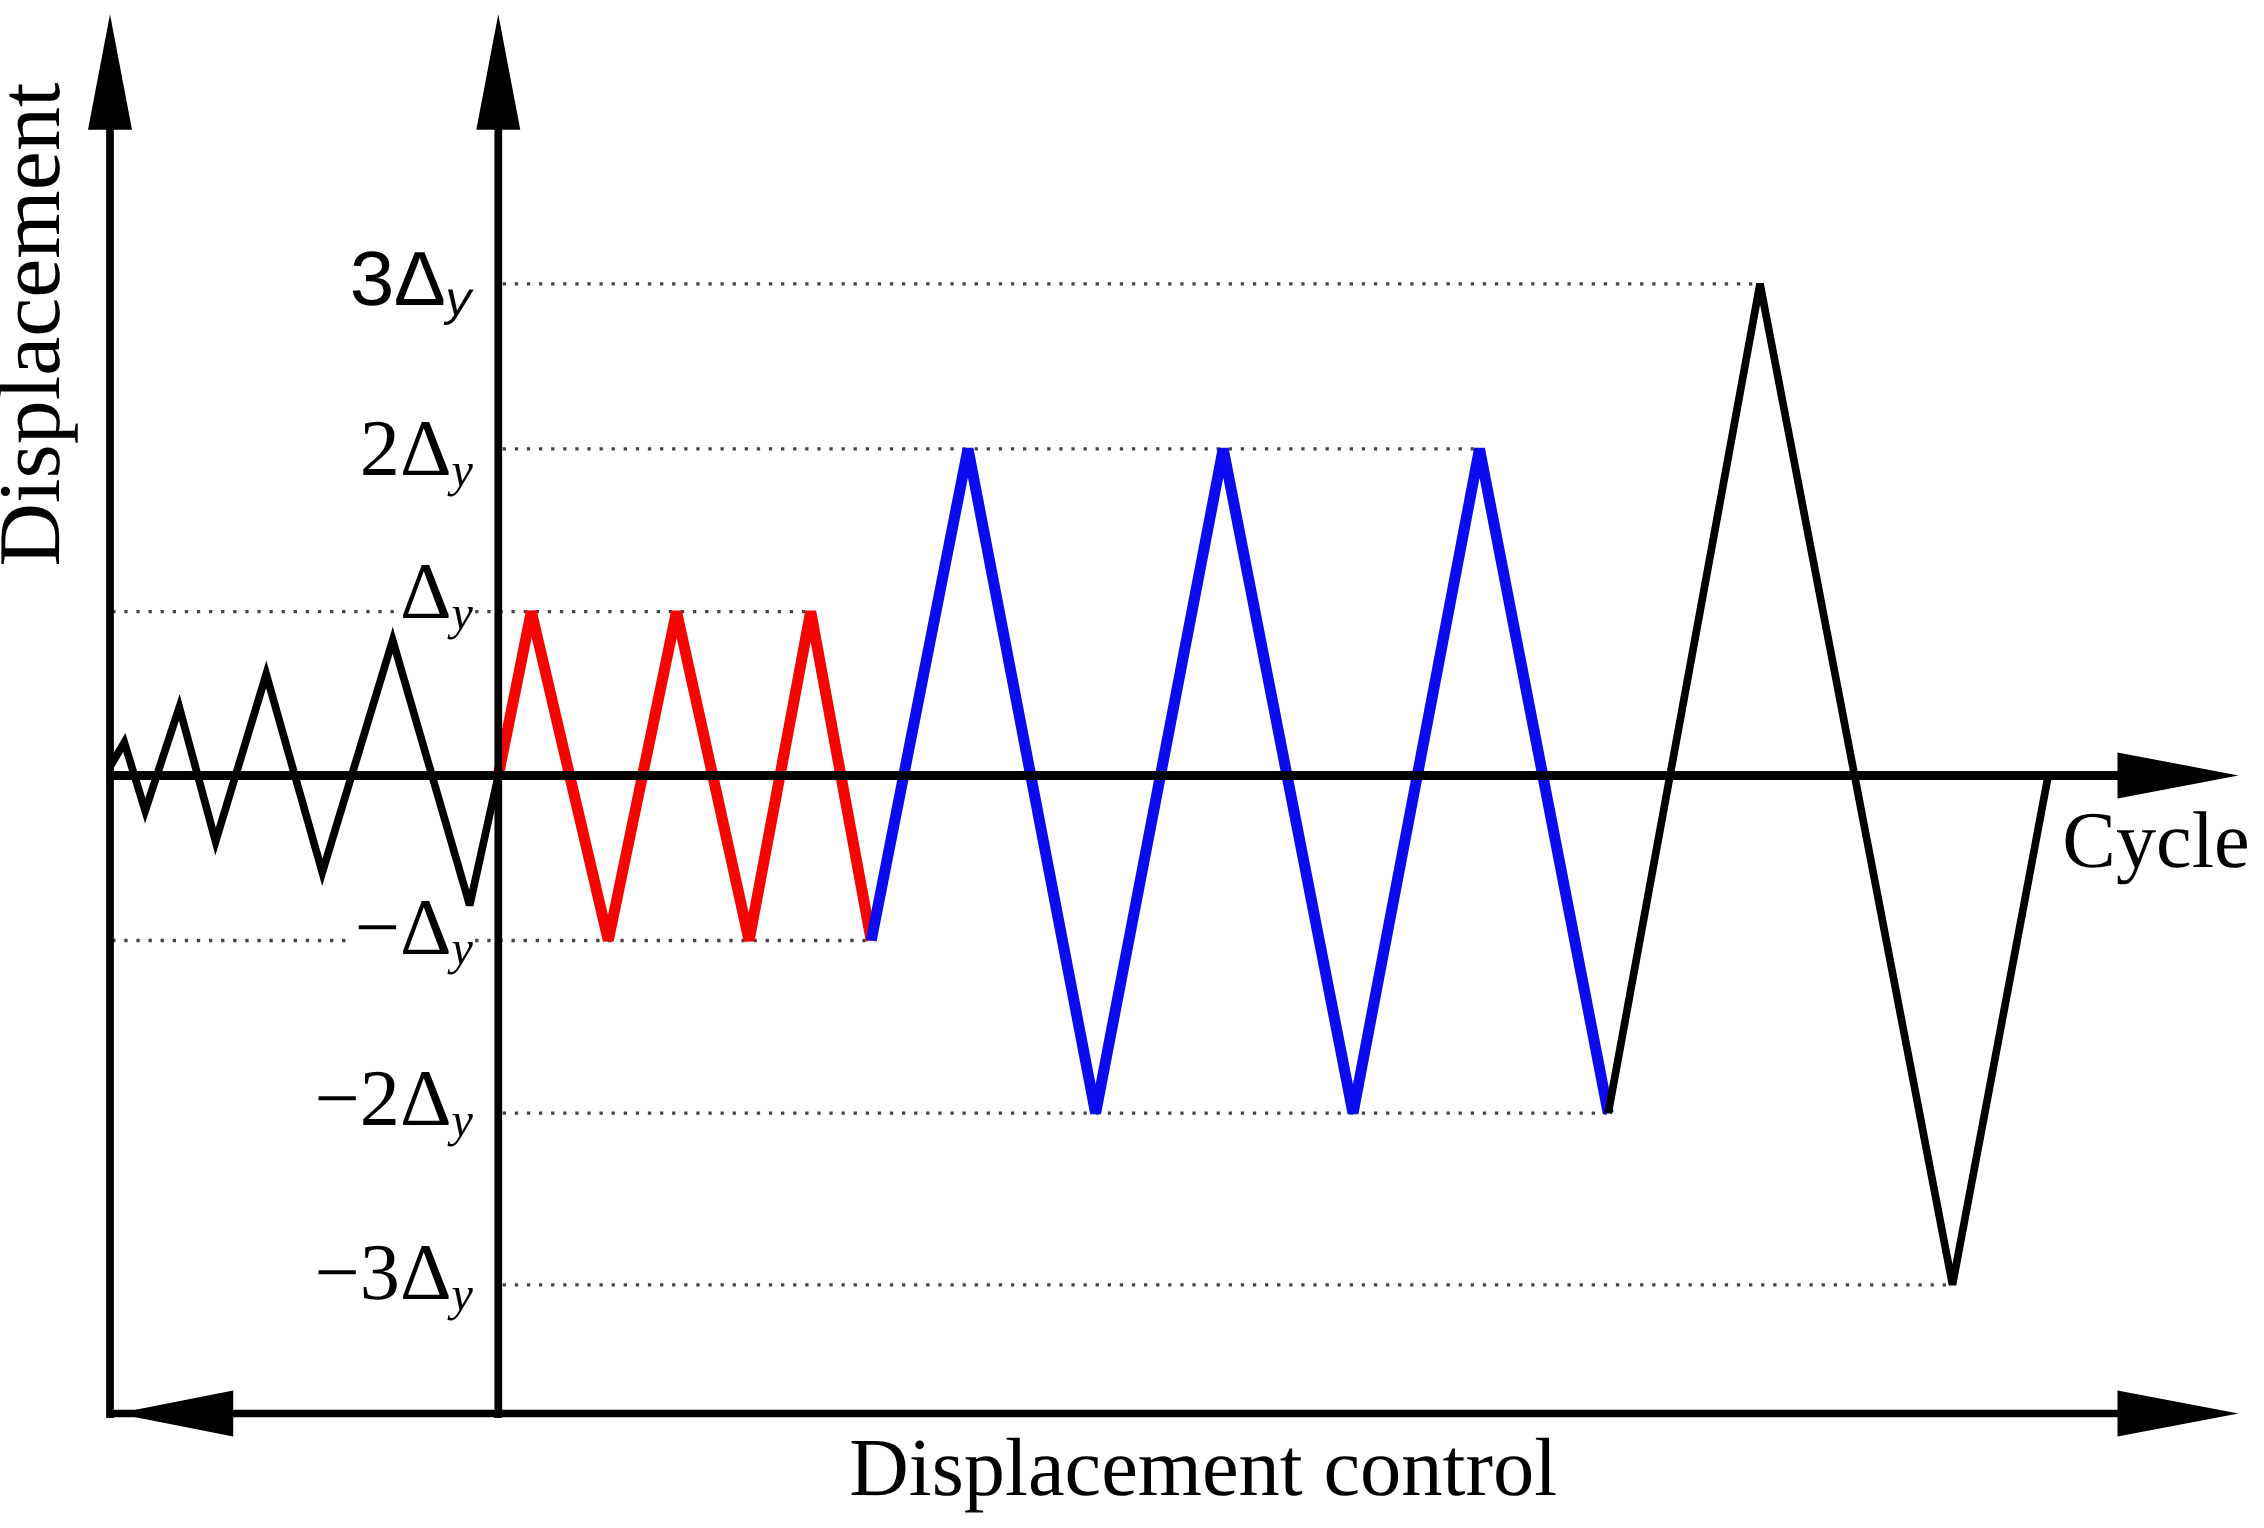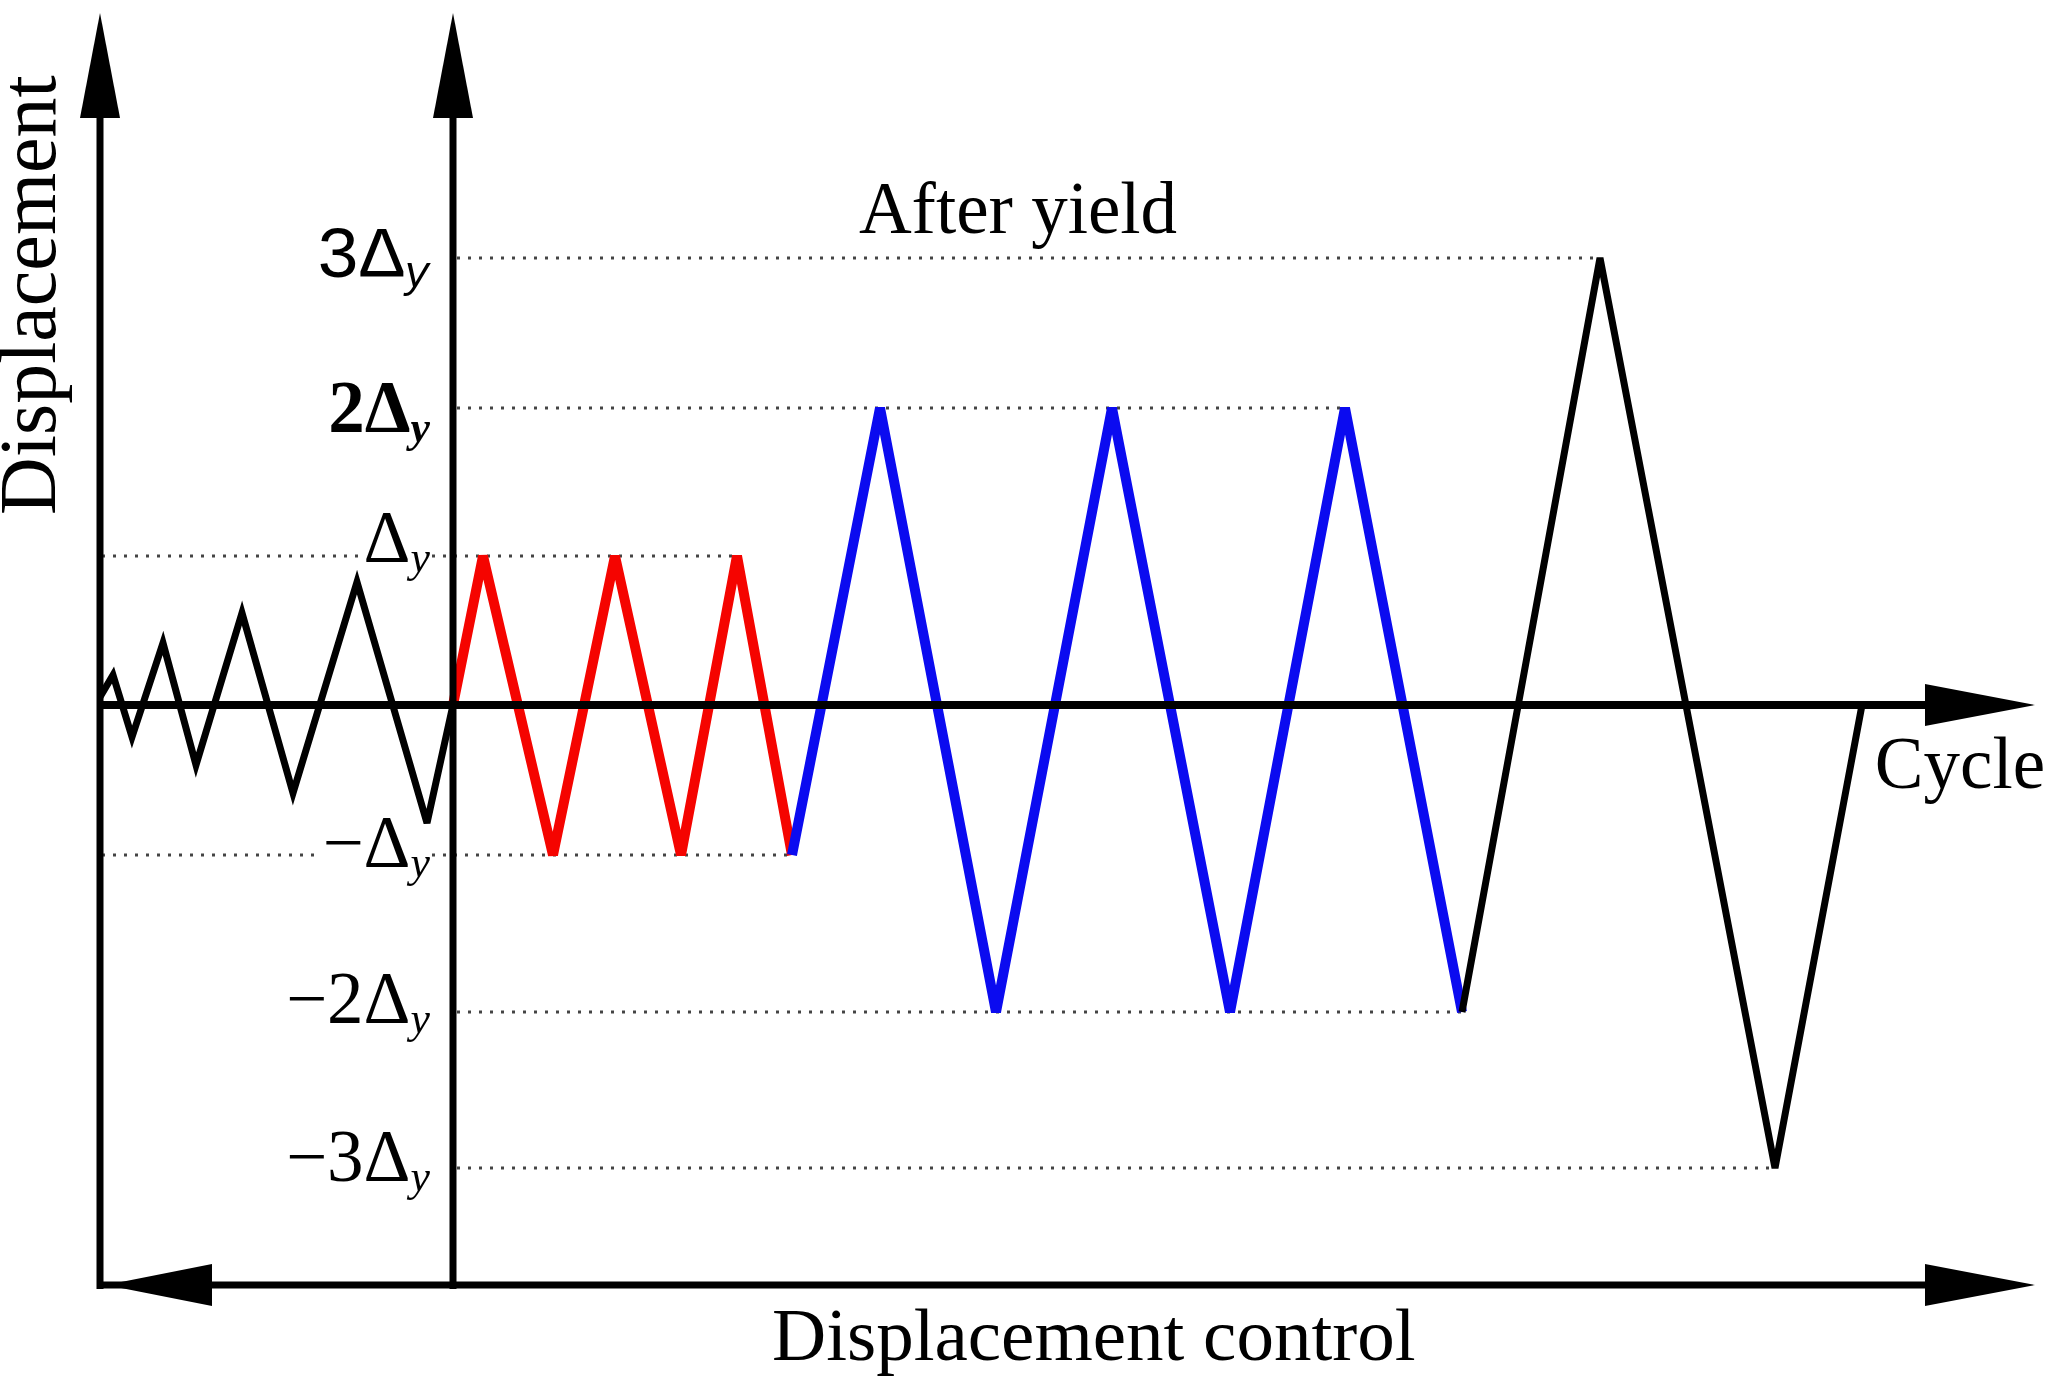--- a/index.html
+++ b/index.html
@@ -61,28 +61,27 @@
       <line x1="97" y1="705" x2="1930" y2="705" stroke-width="8"></line>
       <polygon points="2035,705 1925,684 1925,726" stroke="none"></polygon>
       <line x1="100" y1="1285" x2="1930" y2="1285" stroke-width="7"></line>
       <polygon points="106,1285 212,1264 212,1306" stroke="none"></polygon>
       <polygon points="2035,1285 1925,1264 1925,1306" stroke="none"></polygon>
     </g>
   </svg>
 
   <div id="ylabel" class="lbl">Displacement</div>
 
-  <div id="after-yield" class="lbl">After yield</div>
 
   <div id="disp-control" class="lbl">Displacement control</div>
 
   <div id="cycle" class="lbl">Cycle</div>
 
   <div id="tick-container">
       <div class="tick" style="top: 221px; font-family: Liberation Mono, monospace;"><span>3Δ</span><sub>y</sub></div>
-      <div class="tick" style="top: 371px; font-weight: bold;"><span>2Δ</span><sub>y</sub></div>
+      <div class="tick" style="top: 371px;"><span>2Δ</span><sub>y</sub></div>
       <div class="tick" style="top: 501px;"><span>Δ</span><sub>y</sub></div>
       <div class="tick" style="top: 806px;"><span>−Δ</span><sub>y</sub></div>
       <div class="tick" style="top: 962px;"><span>−2Δ</span><sub>y</sub></div>
       <div class="tick" style="top: 1120px;"><span>−3Δ</span><sub>y</sub></div>
     </div>
 
 </div>
 
 </body></html>

